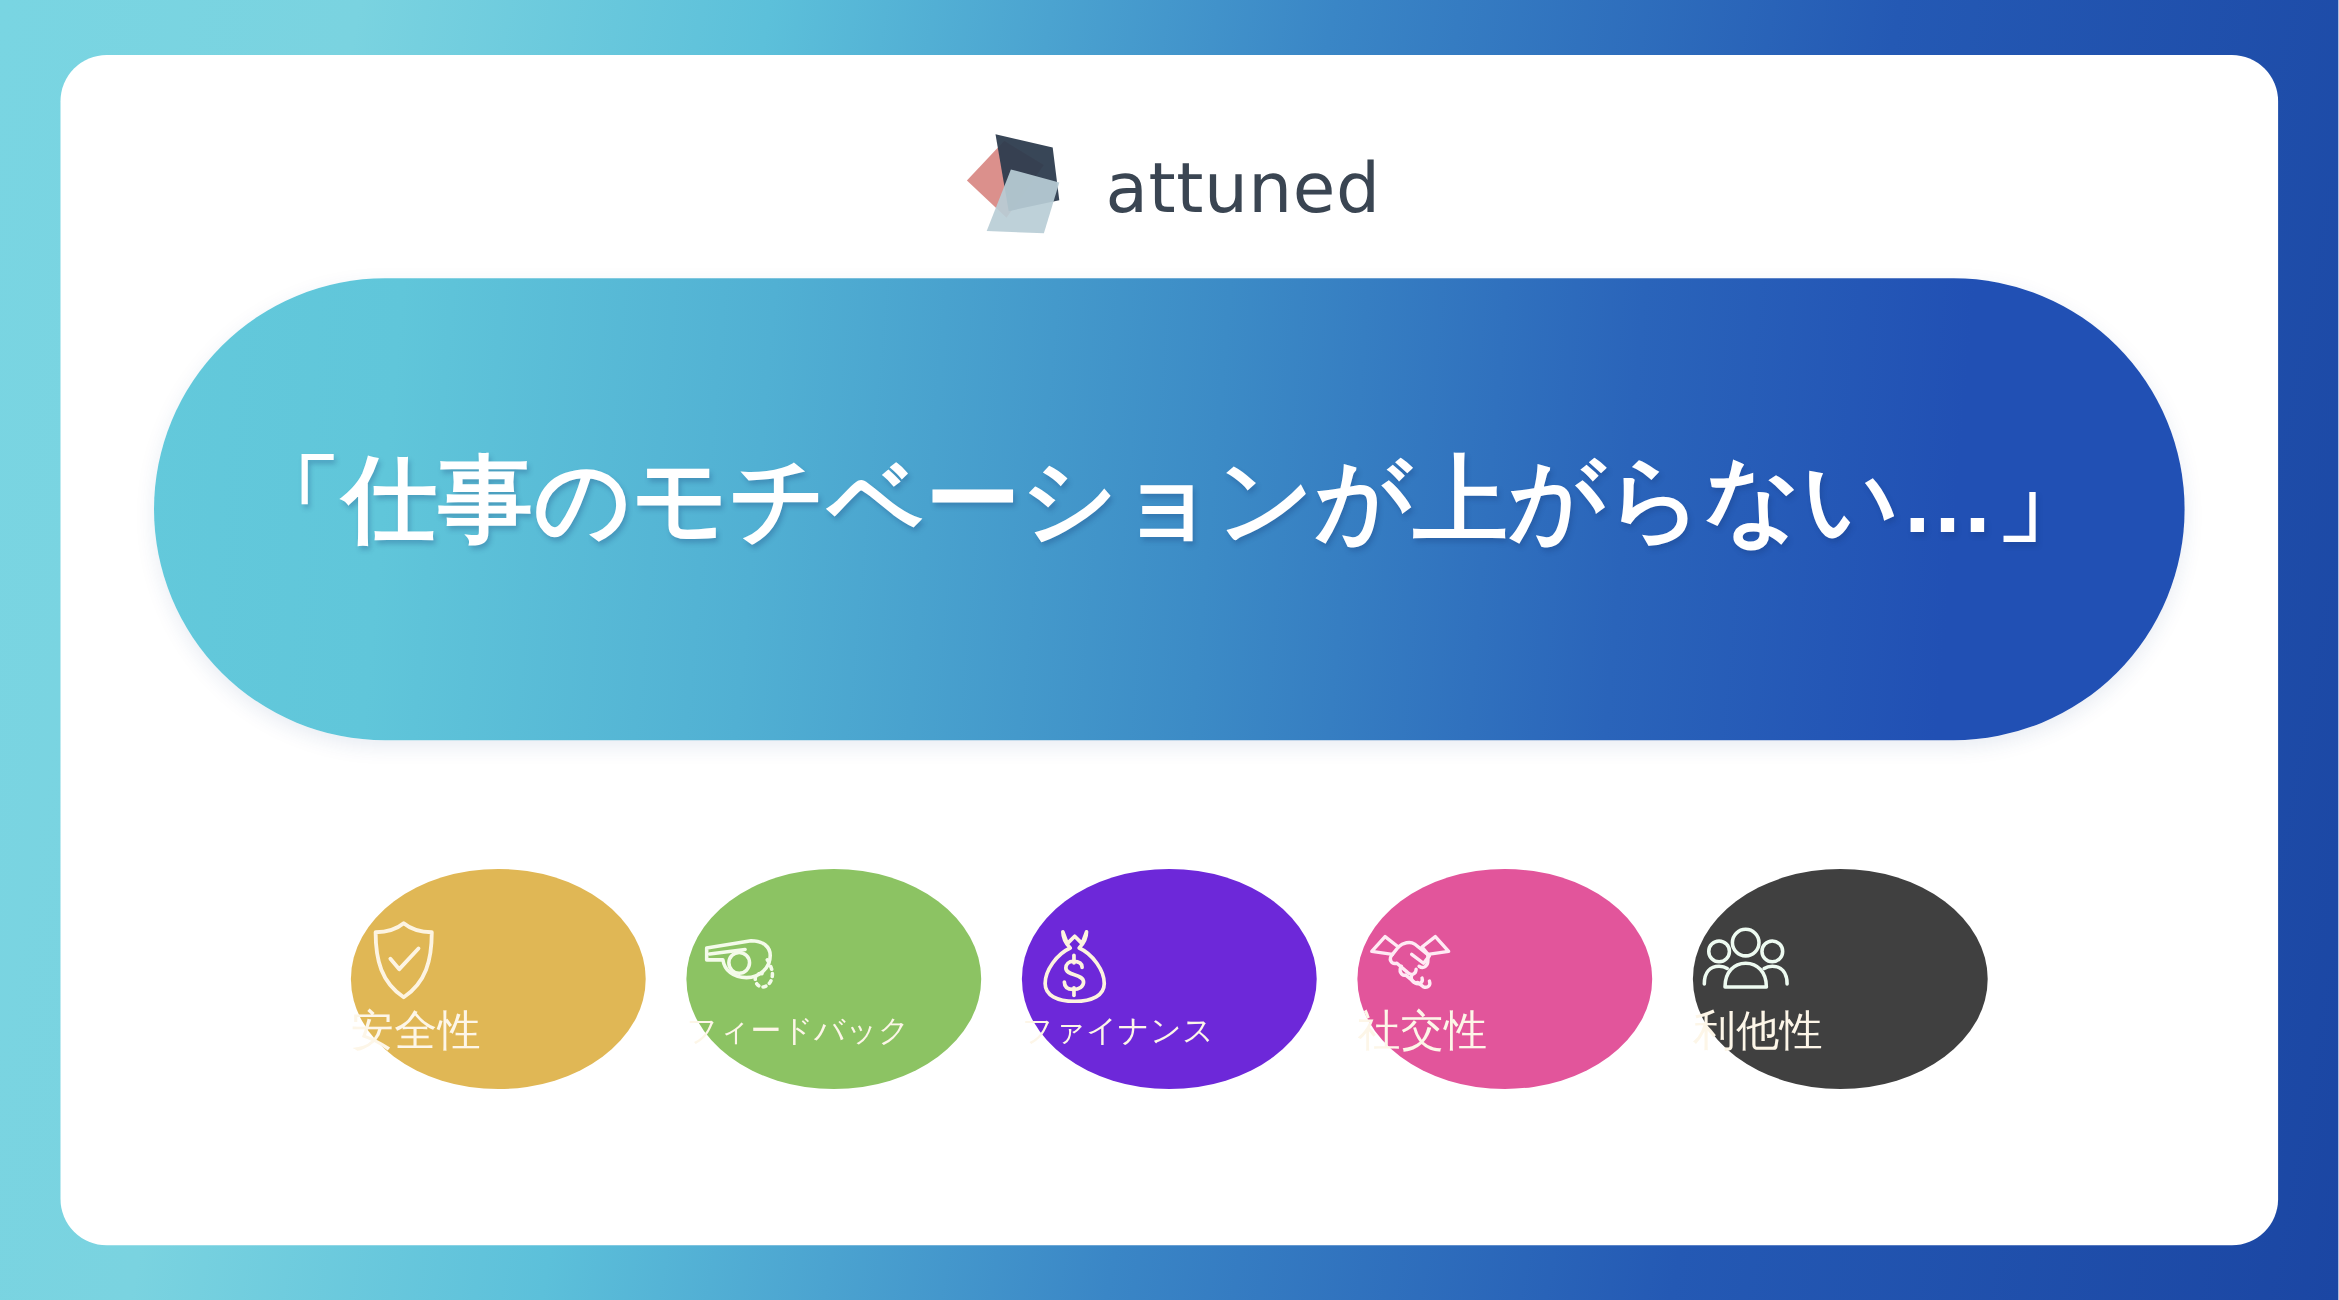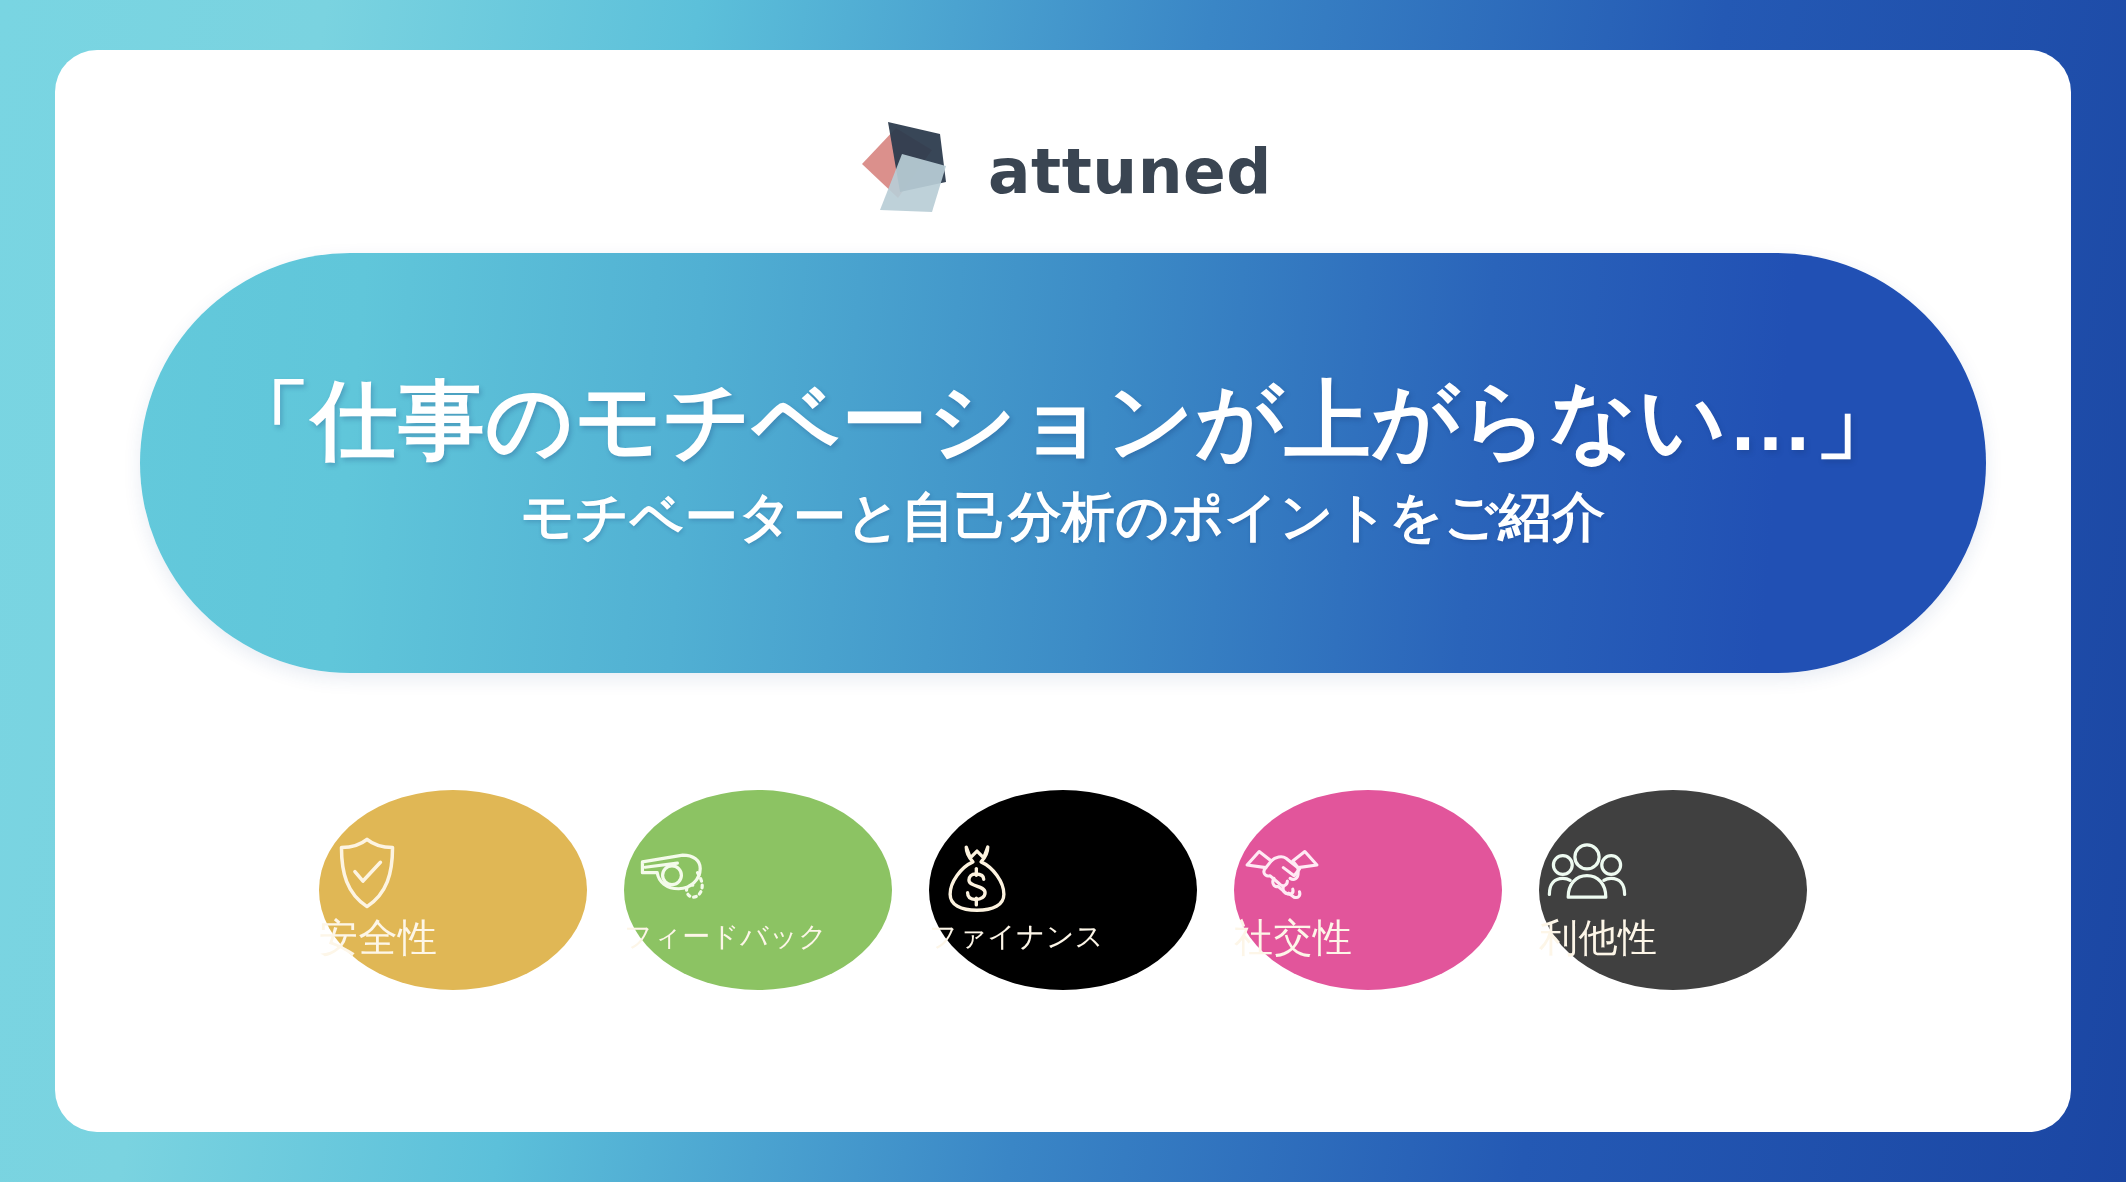--- a/index.html
+++ b/index.html
@@ -49,21 +49,21 @@
     width: 118px;
     height: 118px;
     position: relative;
     flex: none;
   }
   .logo-mark svg { display: block; width: 100%; height: 100%; }
   .logo-word {
     font-size: 63px;
     letter-spacing: 0.5px;
     color: #3a4552;
-    font-weight: 700;
+    font-weight: 400;
     font-family: "DejaVu Sans", "Liberation Sans", sans-serif;
     line-height: 1;
     position: relative;
     top: 4px;
   }
 
   
   .banner {
     position: absolute;
     left: 85px;
@@ -154,21 +154,20 @@
           <polygon points="8,56 42,20 78,42 44,90" fill="#d98a86" opacity="0.95"></polygon>
           <polygon points="34,14 86,26 92,74 46,84" fill="#2d3c4e" opacity="0.95"></polygon>
           <polygon points="26,102 48,46 92,58 78,104" fill="#b9cdd6" opacity="0.92"></polygon>
         </svg>
       </div>
       <div class="logo-word">attuned</div>
     </div>
 
     <div class="banner">
       <div class="banner-title">「仕事のモチベーションが上がらない…」</div>
-      <div class="banner-sub">モチベーターと自己分析のポイントをご紹介</div>
     </div>
 
     <div class="pills">
 
       <div class="pill" style="background:#e0b755">
         <div class="pill-icon">
           <svg viewBox="0 0 64 64" fill="none" stroke="#fdf4e2" stroke-width="2.6" stroke-linecap="round" stroke-linejoin="round" xmlns="http://www.w3.org/2000/svg">
             <path d="M32 7 C26 12 20 13 13 13 C13 32 17 47 32 57 C47 47 51 32 51 13 C44 13 38 12 32 7 Z"></path>
             <polyline points="23,31 29,38 42,24"></polyline>
           </svg>
@@ -181,21 +180,21 @@
           <svg viewBox="0 0 64 64" fill="none" stroke="#f4fbea" stroke-width="2.4" stroke-linecap="round" stroke-linejoin="round" xmlns="http://www.w3.org/2000/svg">
             <path d="M10 20 L40 15 C48 15 53 19 53 25 C53 33 46 40 37 40 C28 40 22 35 21 28 L10 28 Z"></path>
             <line x1="12" y1="24" x2="36" y2="21"></line>
             <circle cx="32" cy="30" r="7"></circle>
             <path d="M51 28 C54 33 56 38 53 43 C50 48 44 47 43 42 C42 38 46 36 49 38" stroke-dasharray="2 3"></path>
           </svg>
         </div>
         <div class="pill-label small">フィードバック</div>
       </div>
 
-      <div class="pill" style="background:#000000">
+      <div class="pill" style="background:#6d28d9">
         <div class="pill-icon">
           <svg viewBox="0 0 64 64" fill="none" stroke="#fdf3df" stroke-width="2.5" stroke-linecap="round" stroke-linejoin="round" xmlns="http://www.w3.org/2000/svg">
             <path d="M24 9 L27 17 L32 12 L37 17 L40 9 C40 14 37 18 35 20 C44 24 52 35 52 44 C52 52 44 56 32 56 C20 56 12 52 12 44 C12 35 20 24 29 20 C27 18 24 14 24 9 Z"></path>
             <path d="M37 33 C37 30 34 29 31 29 C28 29 26 31 26 33.5 C26 39 38 37 38 43 C38 46 35 48 31 48 C27 48 25 46 25 43"></path>
             <line x1="31.5" y1="25" x2="31.5" y2="30"></line>
             <line x1="31.5" y1="47" x2="31.5" y2="52"></line>
           </svg>
         </div>
         <div class="pill-label small">ファイナンス</div>
       </div>

